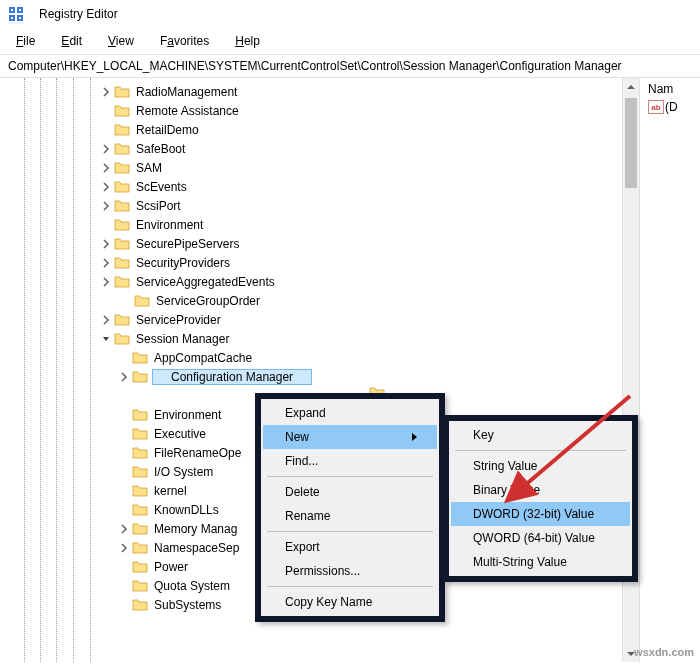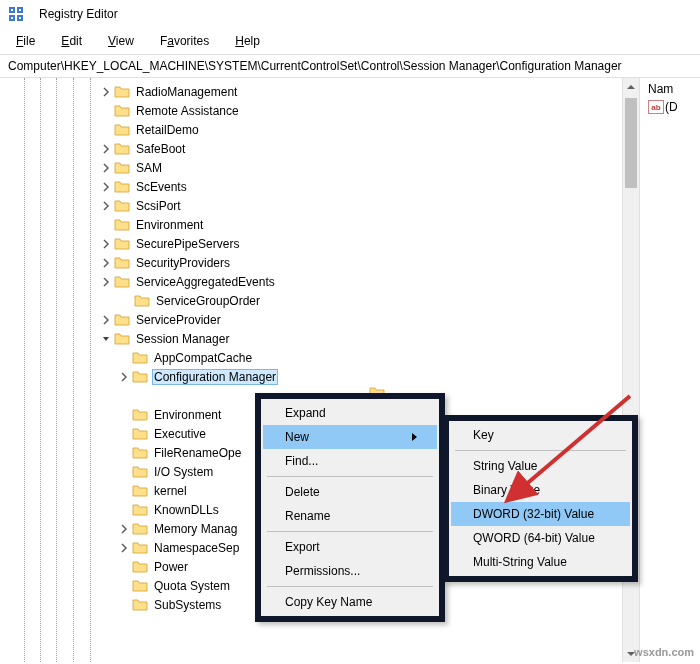--- a/index.html
+++ b/index.html
@@ -110,21 +110,21 @@
 .folder-icon {
   width: 16px;
   height: 14px;
   margin-right: 4px;
   flex-shrink: 0;
 }
 .label { padding: 1px 2px; }
 .label.selected {
   background: #cde8ff;
   border: 1px solid #7ab8e8;
-  padding: 0 1px;
+  padding: 0 18px;
 }
 .scrollbar {
   position: absolute;
   right: 0;
   top: 0;
   width: 17px;
   height: 100%;
   background: #f0f0f0;
   border-left: 1px solid #e0e0e0;
 }

